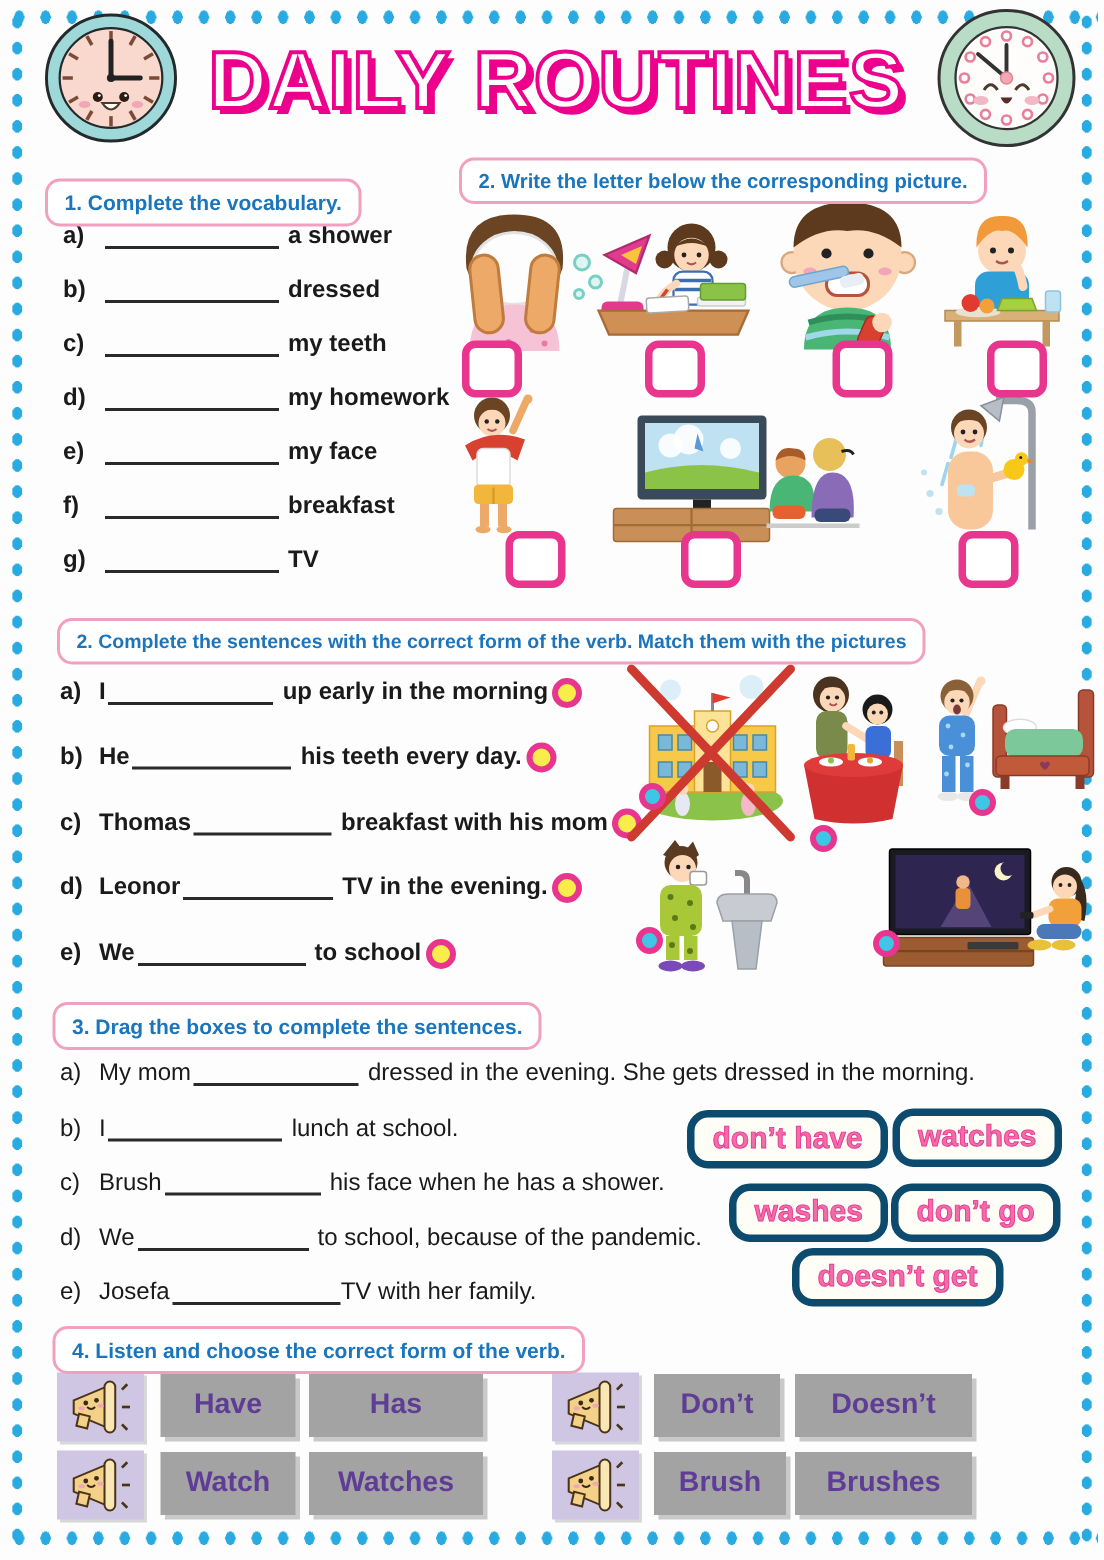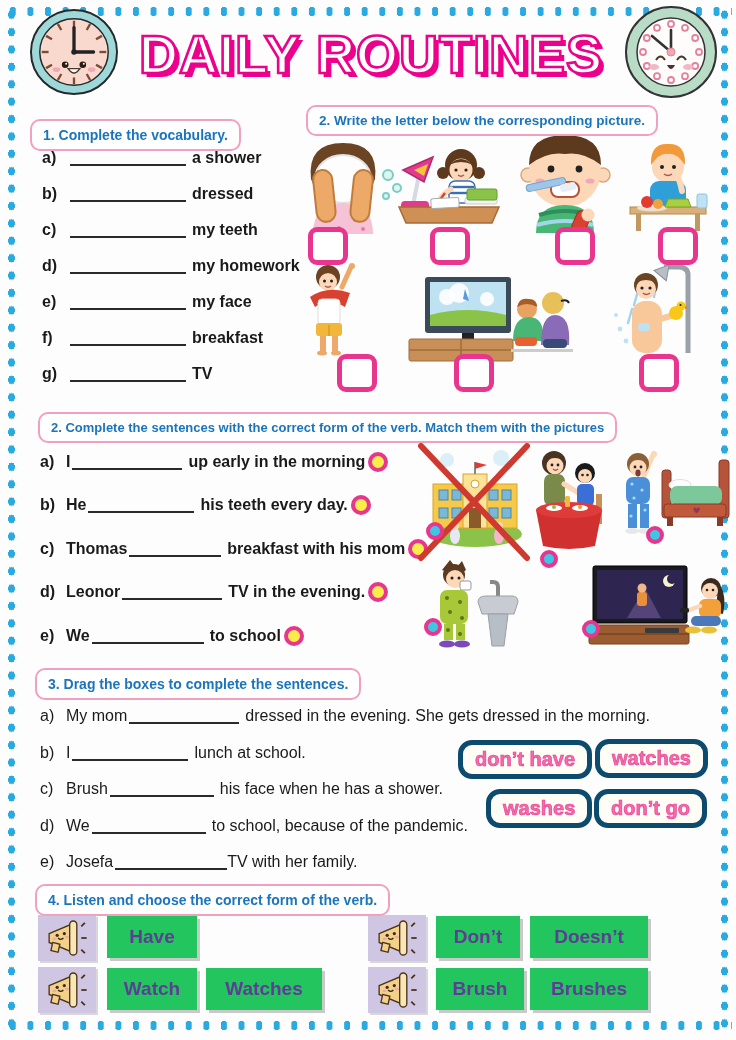--- a/index.html
+++ b/index.html
@@ -37,21 +37,21 @@
           background:#fff;z-index:4;}
   .pic{position:absolute;}
   .pic svg{display:block;overflow:visible;}
 
   .drag{position:absolute;padding:3px 12px;border:5px solid #0c4a6e;border-radius:14px;
         background:#fffef6;font-size:20px;font-weight:800;color:#f06daa;
         -webkit-text-stroke:0.6px #e8368f;white-space:nowrap;z-index:5;}
 
   .spk{position:absolute;width:58px;height:46px;background:#cfc6e3;display:flex;
        align-items:center;justify-content:center;box-shadow:2px 2px 0 #d8d8d8;}
-  .opt{position:absolute;height:42px;background:#22c55e;box-shadow:3px 3px 0 #c9c9c9;
+  .opt{position:absolute;height:42px;background:#a3a3a3;box-shadow:3px 3px 0 #c9c9c9;
        display:flex;align-items:center;justify-content:center;font-size:19px;font-weight:bold;
        color:#5f3d96;}
 </style>
 </head>
 <body>
 
 <div class="page">
   <div class="dots-top"></div>
   <div class="dots-bottom"></div>
   <div class="dots-left"></div>
@@ -544,39 +544,41 @@
         <span class="letter">e)</span>
         <span>Josefa</span>
         <span class="blank" style="width:112px;margin-right:0"></span>
         <span>TV with her family.</span>
       </div>
   </div>
   <div class="drag" style="left:458px;top:740px;">don’t have</div>
   <div class="drag" style="left:595px;top:739px;">watches</div>
   <div class="drag" style="left:486px;top:789px;">washes</div>
   <div class="drag" style="left:594px;top:789px;">don’t go</div>
+  <div class="drag" style="left:528px;top:832px;">doesn’t get</div>
 
   <div class="hbox" style="left:35px;top:884px;">4. Listen and choose the correct form of the verb.</div>
 
   <div class="spk" style="left:38px;top:915px;">
     <svg width="50" height="44" viewBox="0 0 56 46">
       <path d="M8,18 L32,8 L32,38 L8,28 Z" fill="#f4d189" stroke="#4a3318" stroke-width="1.5"></path>
       <rect x="31" y="4" width="8" height="38" rx="4" fill="#f9e6b5" stroke="#4a3318" stroke-width="1.5"></rect>
       <path d="M12,28 l8,2 l-2,9 l-8,-2 Z" fill="#f4d189" stroke="#4a3318" stroke-width="1.5"></path>
       <circle cx="17" cy="20" r="1.8" fill="#3a2a14"></circle>
         <circle cx="25" cy="18" r="1.8" fill="#3a2a14"></circle>
       <ellipse cx="14" cy="24" rx="2.4" ry="1.5" fill="#f0a8b8"></ellipse>
         <ellipse cx="28" cy="22" rx="2.4" ry="1.5" fill="#f0a8b8"></ellipse>
       <path d="M18,23 q3,3 6,0" fill="none" stroke="#3a2a14" stroke-width="1.4"></path>
       <line x1="44" y1="10" x2="48" y2="6" stroke="#4a3318" stroke-width="2"></line>
       <line x1="44" y1="23" x2="50" y2="23" stroke="#4a3318" stroke-width="2"></line>
       <line x1="44" y1="36" x2="48" y2="40" stroke="#4a3318" stroke-width="2"></line>
     </svg>
   </div>
   <div class="opt" style="left:107px;top:916px;width:90px;">Have</div>
+  <div class="opt" style="left:206px;top:916px;width:116px;">Has</div>
   <div class="spk" style="left:368px;top:915px;">
     <svg width="50" height="44" viewBox="0 0 56 46">
       <path d="M8,18 L32,8 L32,38 L8,28 Z" fill="#f4d189" stroke="#4a3318" stroke-width="1.5"></path>
       <rect x="31" y="4" width="8" height="38" rx="4" fill="#f9e6b5" stroke="#4a3318" stroke-width="1.5"></rect>
       <path d="M12,28 l8,2 l-2,9 l-8,-2 Z" fill="#f4d189" stroke="#4a3318" stroke-width="1.5"></path>
       <circle cx="17" cy="20" r="1.8" fill="#3a2a14"></circle>
         <circle cx="25" cy="18" r="1.8" fill="#3a2a14"></circle>
       <ellipse cx="14" cy="24" rx="2.4" ry="1.5" fill="#f0a8b8"></ellipse>
         <ellipse cx="28" cy="22" rx="2.4" ry="1.5" fill="#f0a8b8"></ellipse>
       <path d="M18,23 q3,3 6,0" fill="none" stroke="#3a2a14" stroke-width="1.4"></path>

